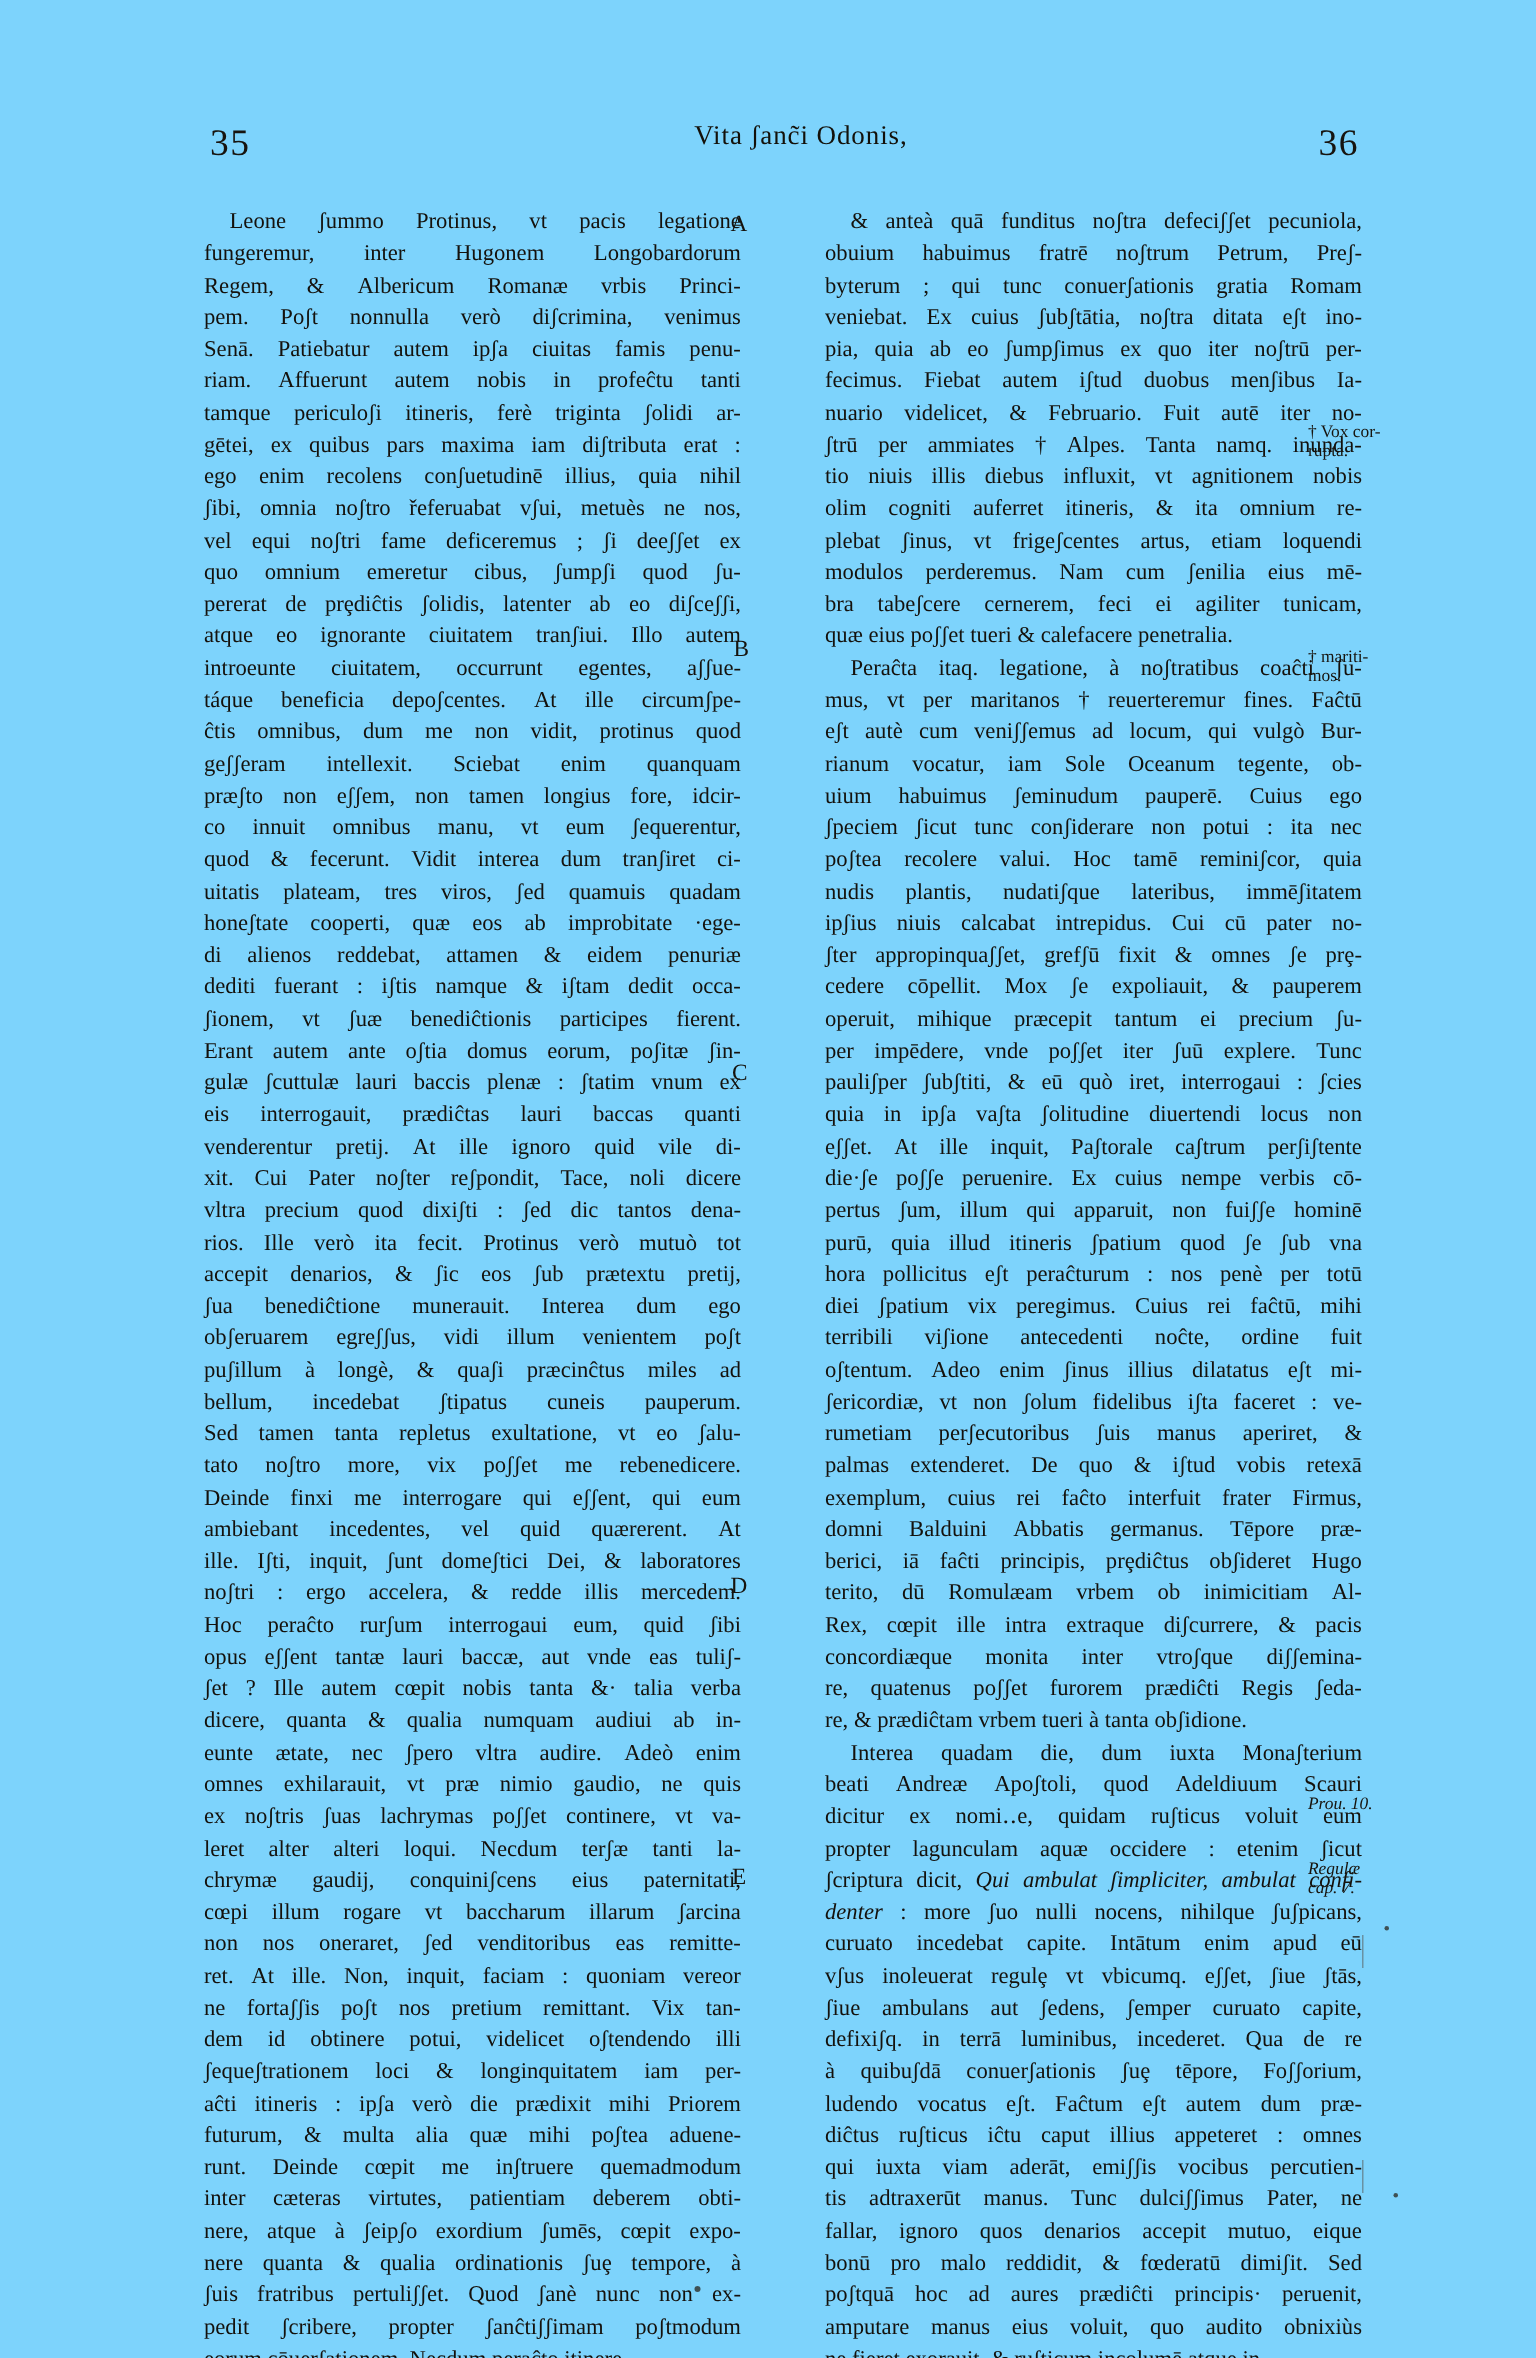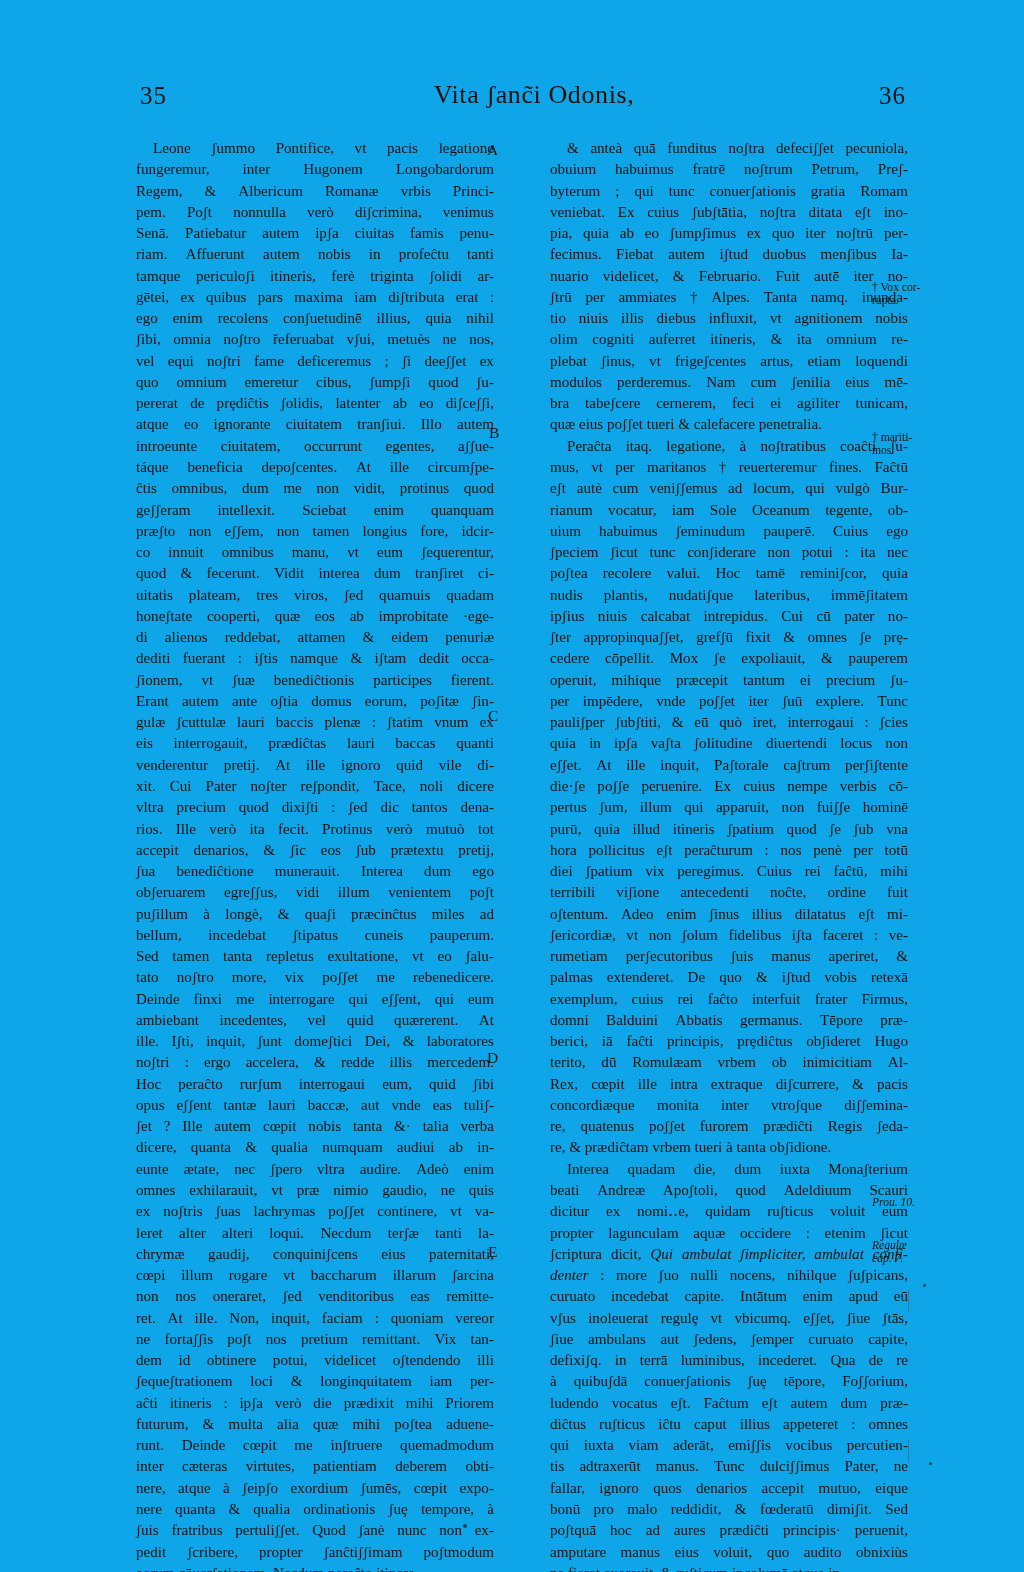--- a/index.html
+++ b/index.html
@@ -10,21 +10,21 @@
   }
   body {
     font-family: "Liberation Serif", "DejaVu Serif", serif;
     color: #15120e;
   }
   #page {
     position: relative;
     width: 1024px;
     height: 1572px;
     margin: 0 auto;
-    background: #0ea5e9;
+    background: #7dd3fc;
     overflow: hidden;
   }
 
   
   .header {
     position: absolute;
     left: 136px;
     top: 80px;
     width: 772px;
     height: 40px;
@@ -38,21 +38,21 @@
     color: #17140f;
   }
   .folio-left  { left: 4px; }
   .folio-right { right: 2px; margin-left: 46px; }
   .header-title {
     position: absolute;
     left: 0;
     right: 0;
     top: 0;
     text-align: center;
-    font-size: 26px;
+    font-size: 18px;
     letter-spacing: 0.6px;
     color: #131009;
     padding-left: 24px;
   }
 
   
   .columns {
     position: absolute;
     left: 136px;
     top: 138px;
@@ -132,21 +132,21 @@
     <div class="header-title">Vita ʃanc̃i Odonis,</div>
     <div class="folio folio-right">36</div>
   </div>
 
   <div class="columns">
     <div class="col col-left" id="col-left">
         <p class="para">
           <span class="ln j">
             <span><span class="indent"></span>Leone</span>
             <span>ʃummo</span>
-            <span>Pontifice,</span>
+            <span>Protinus,</span>
             <span>vt</span>
             <span>pacis</span>
             <span>legatione</span>
           </span>
           <span class="ln j">
             <span>fungeremur,</span>
             <span>inter</span>
             <span>Hugonem</span>
             <span>Longobardorum</span>
           </span>

